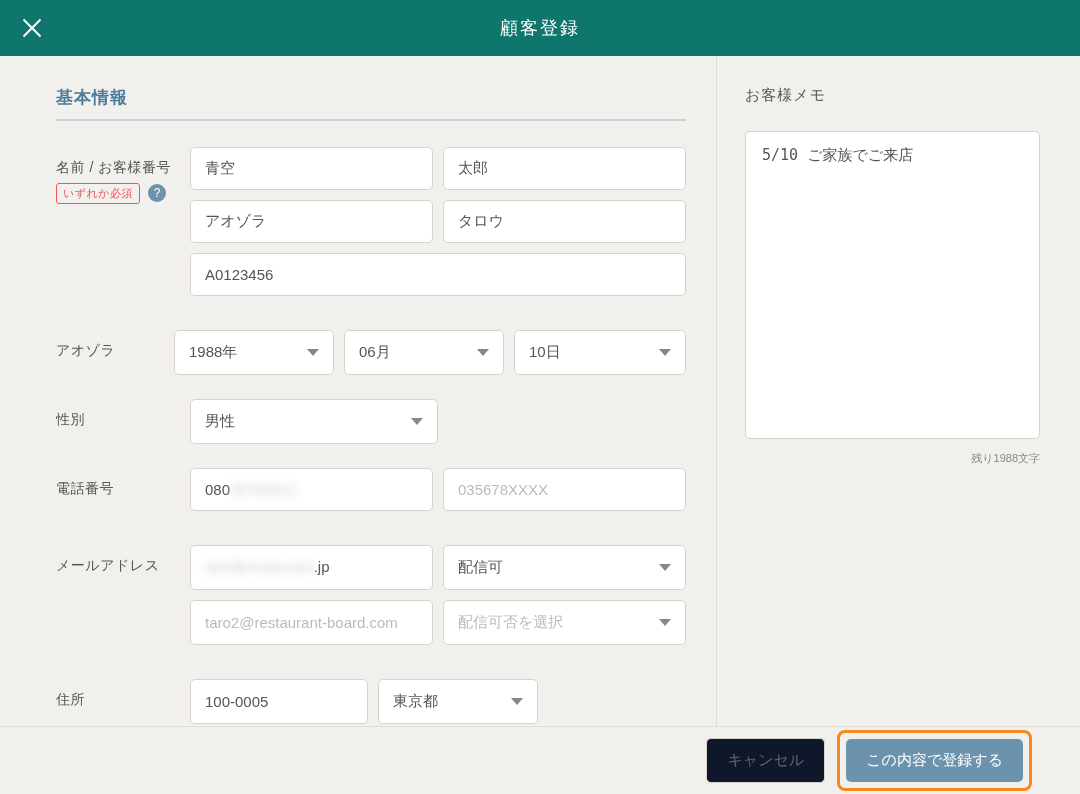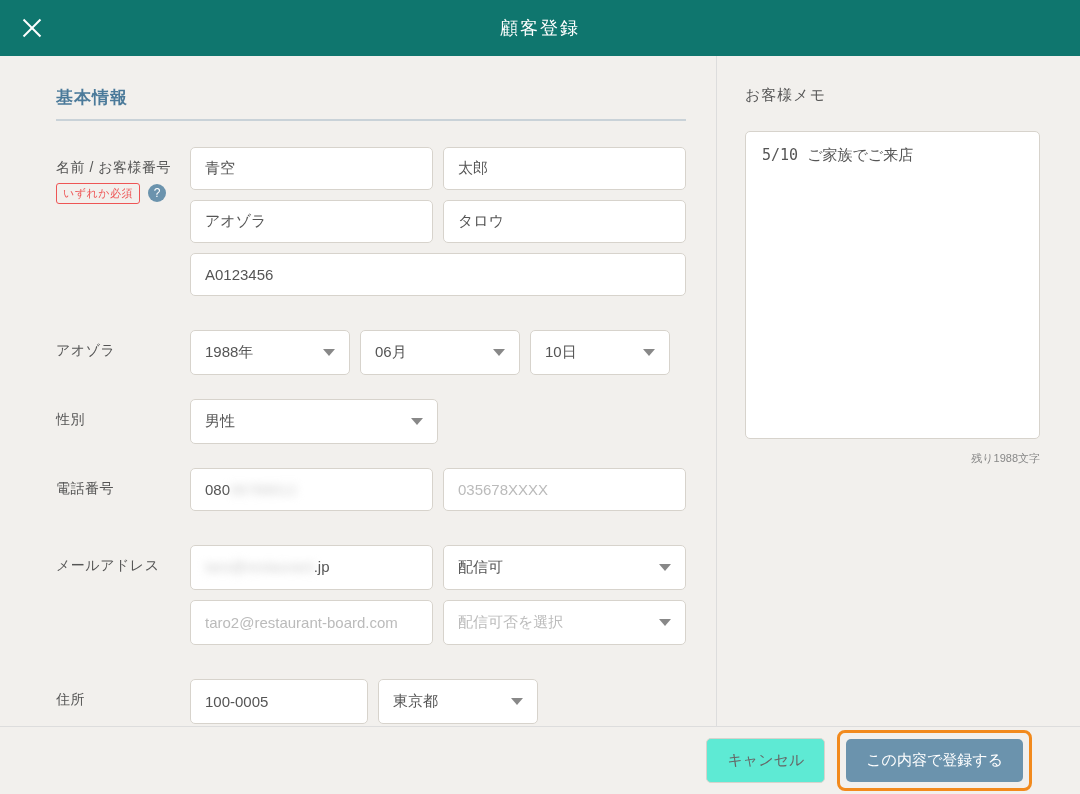--- a/index.html
+++ b/index.html
@@ -32,32 +32,32 @@
 
 .row2 { display: flex; gap: 10px; margin-bottom: 10px; }
 .row2 > * { flex: 1; }
 
 .select { border: 1px solid #d7d3cc; border-radius: 5px; background: #fff; padding: 12px 14px; font-size: 15px; color: #555; width: 100%; position: relative; display: flex; align-items: center; justify-content: space-between; cursor: pointer; }
 .select .caret { width: 0; height: 0; border-left: 6px solid transparent; border-right: 6px solid transparent; border-top: 7px solid #888; }
 .select.placeholder { color: #bbb; }
 
 .w-year { width: 160px; }
 .w-month { width: 160px; }
-.w-day { width: 140px; }
+.w-day { width: 172px; }
 .row3 { display: flex; gap: 10px; }
 
 .w-gender { width: 248px; }
 .w-postal { width: 178px; }
 .w-pref { width: 160px; }
 
 .memo-box { border: 1px solid #d7d3cc; border-radius: 5px; background: #fff; padding: 14px 16px; font-size: 15px; color: #555; height: 308px; width: 100%; resize: none; }
 .memo-counter { text-align: right; font-size: 11px; color: #888; margin-top: 8px; }
 
 .footer { position: absolute; bottom: 0; left: 0; right: 0; height: 68px; background: #f2f0ed; border-top: 1px solid #ddd; display: flex; align-items: center; justify-content: flex-end; padding-right: 48px; gap: 12px; }
-.btn-cancel { border: 1px solid #d7d3cc; background: #5eead4; color: #666; padding: 12px 20px; border-radius: 5px; font-size: 15px; cursor: pointer; }
+.btn-cancel { border: 1px solid #d7d3cc; background: #0f172a; color: #666; padding: 12px 20px; border-radius: 5px; font-size: 15px; cursor: pointer; }
 .btn-submit-wrap { border: 3px solid #f28a1d; border-radius: 8px; padding: 6px; }
 .btn-submit { background: #6b93ad; color: #fff; border: none; padding: 12px 20px; border-radius: 5px; font-size: 15px; cursor: pointer; }
 </style>
 </head>
 <body>
 
 <div class="header">
   <div class="close-btn"></div>
   <div class="header-title">顧客登録</div>
 </div>

